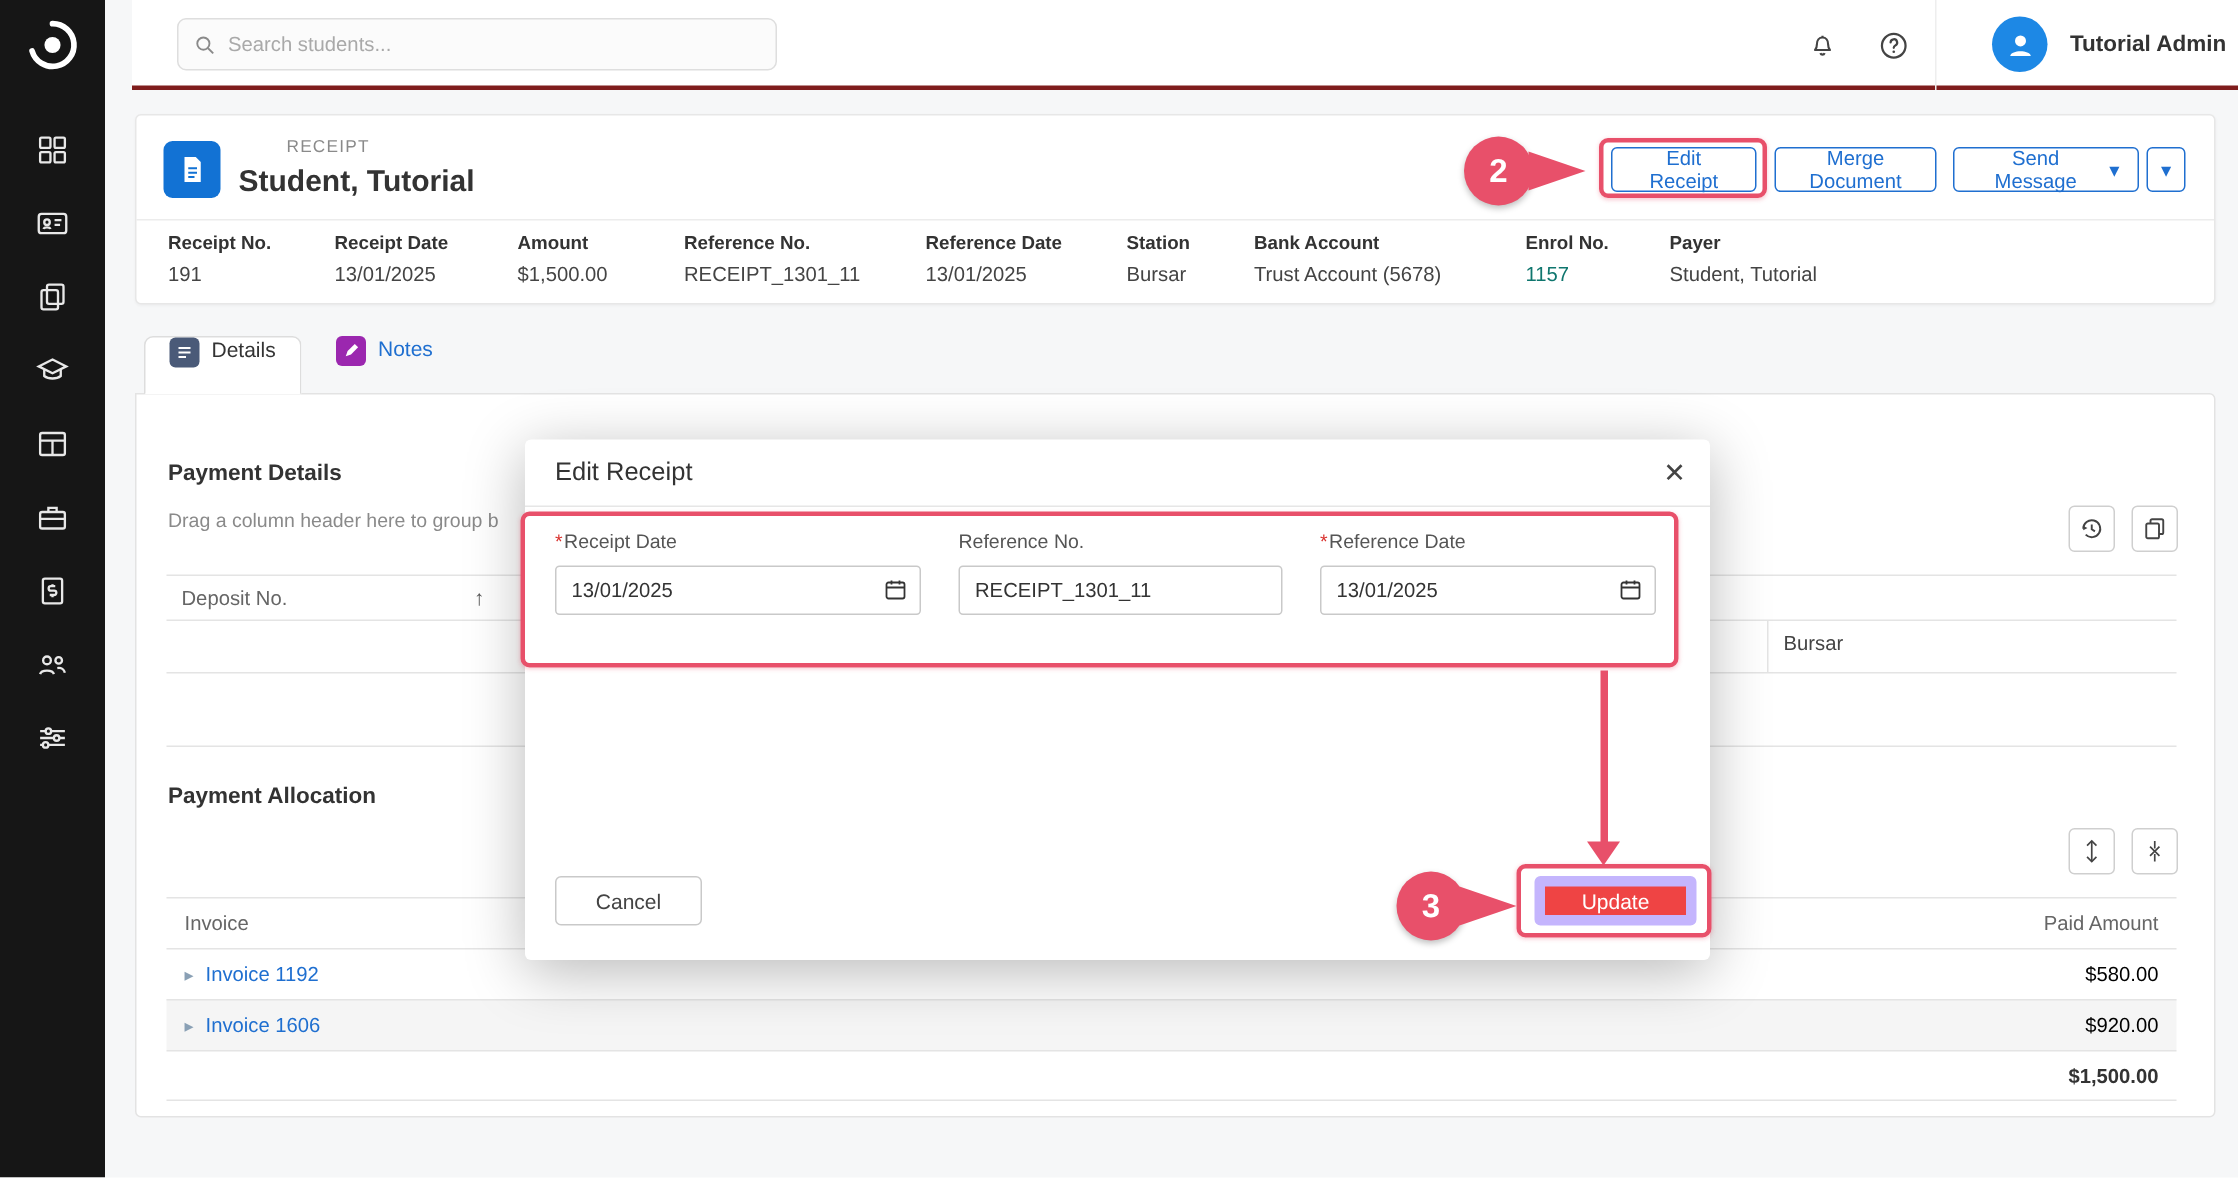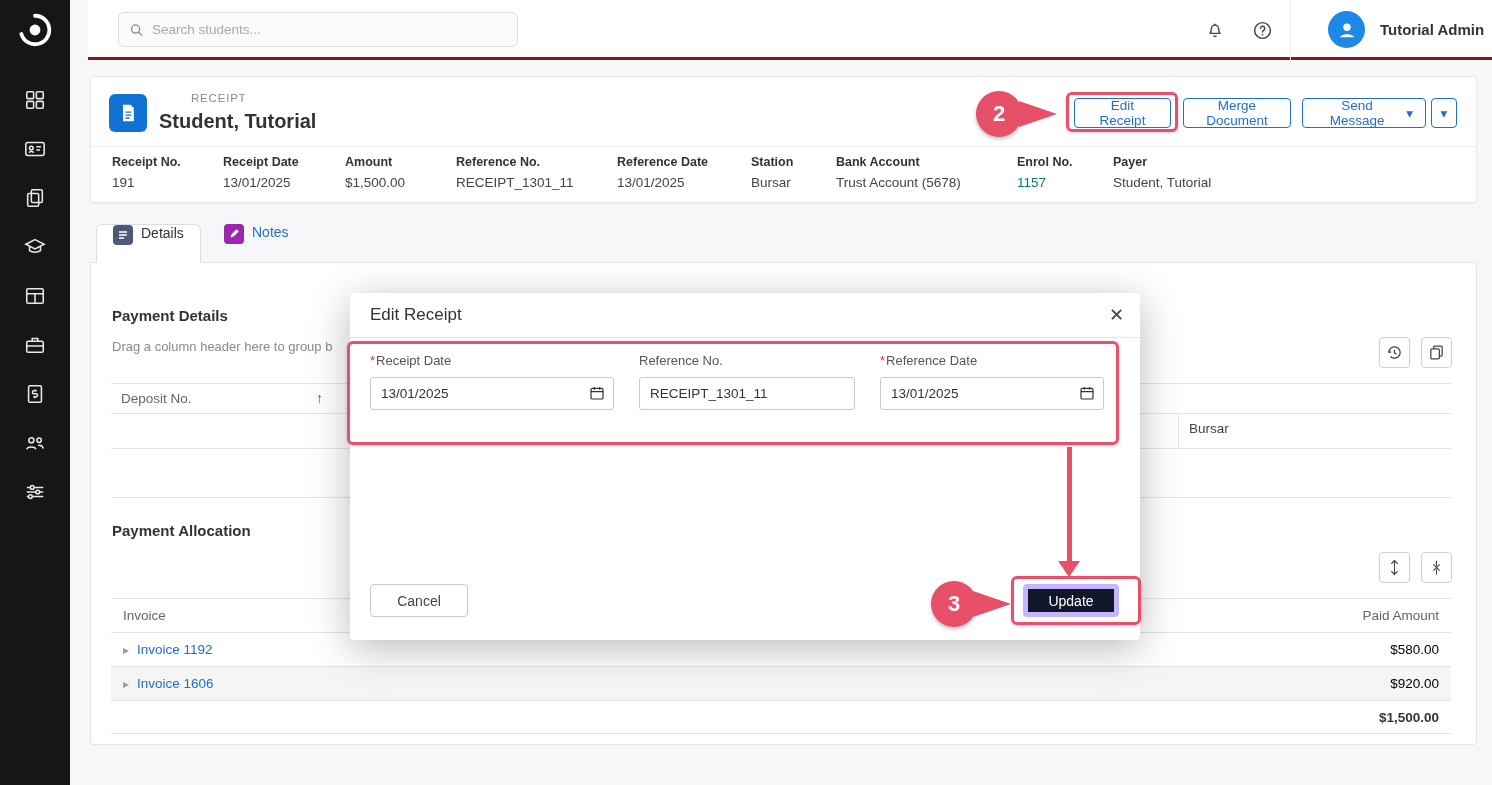--- a/index.html
+++ b/index.html
@@ -80,21 +80,21 @@
   .modal-x { position:absolute; right:16px; top:11px; font-size:18px; color:#444; cursor:pointer; }
   .mfield { position:absolute; top:60px; }
   .mfield label { font-size:13px; color:#555; display:block; margin-bottom:9px; }
   .req { color:#d9302c; margin-right:1px; }
   .minput { position:relative; }
   .minput input { width:100%; height:33px; border:1px solid #c9c9c9; border-radius:3px; font-size:13.5px; color:#333; padding:0 10px; font-family:"Liberation Sans", sans-serif; outline:none; }
   .cal-ic { position:absolute; right:9px; top:8px; cursor:pointer; }
   .mf1 { left:20px; width:244px; } .mf2 { left:289px; width:216px; } .mf3 { left:530px; width:224px; }
   .mbtn { position:absolute; top:291px; height:33px; border-radius:4px; font-size:14px; display:flex; align-items:center; justify-content:center; cursor:pointer; font-family:"Liberation Sans", sans-serif; }
   .btn-cancel { left:20px; width:98px; background:#fff; border:1px solid #c9c9c9; color:#444; }
-  .btn-update { left:673px; width:96px; background:#0f172a; border:5px solid #c4b5fd; color:#fff; }
+  .btn-update { left:673px; width:108px; background:#ef4444; border:7px solid #c4b5fd; color:#fff; }
 
   
   .ann { position:absolute; z-index:20; pointer-events:none; }
   .ann-badge { width:46px; height:46px; border-radius:50%; background:#e8506a; color:#fff; font-size:22px; font-weight:bold; display:flex; align-items:center; justify-content:center; box-shadow:0 2px 4px rgba(0,0,0,.25); }
   .ann-tail-r { width:0; height:0; border-top:13px solid transparent; border-bottom:13px solid transparent; border-left:38px solid #e8506a; }
   .ann-rect { border:3px solid #e8506a; border-radius:6px; box-shadow:0 1px 3px rgba(232,80,106,.3); }
   .ann-shaft { width:5px; background:#e8506a; }
   .ann-head-d { width:0; height:0; border-left:11px solid transparent; border-right:11px solid transparent; border-top:16px solid #e8506a; }
 </style>
 </head>

